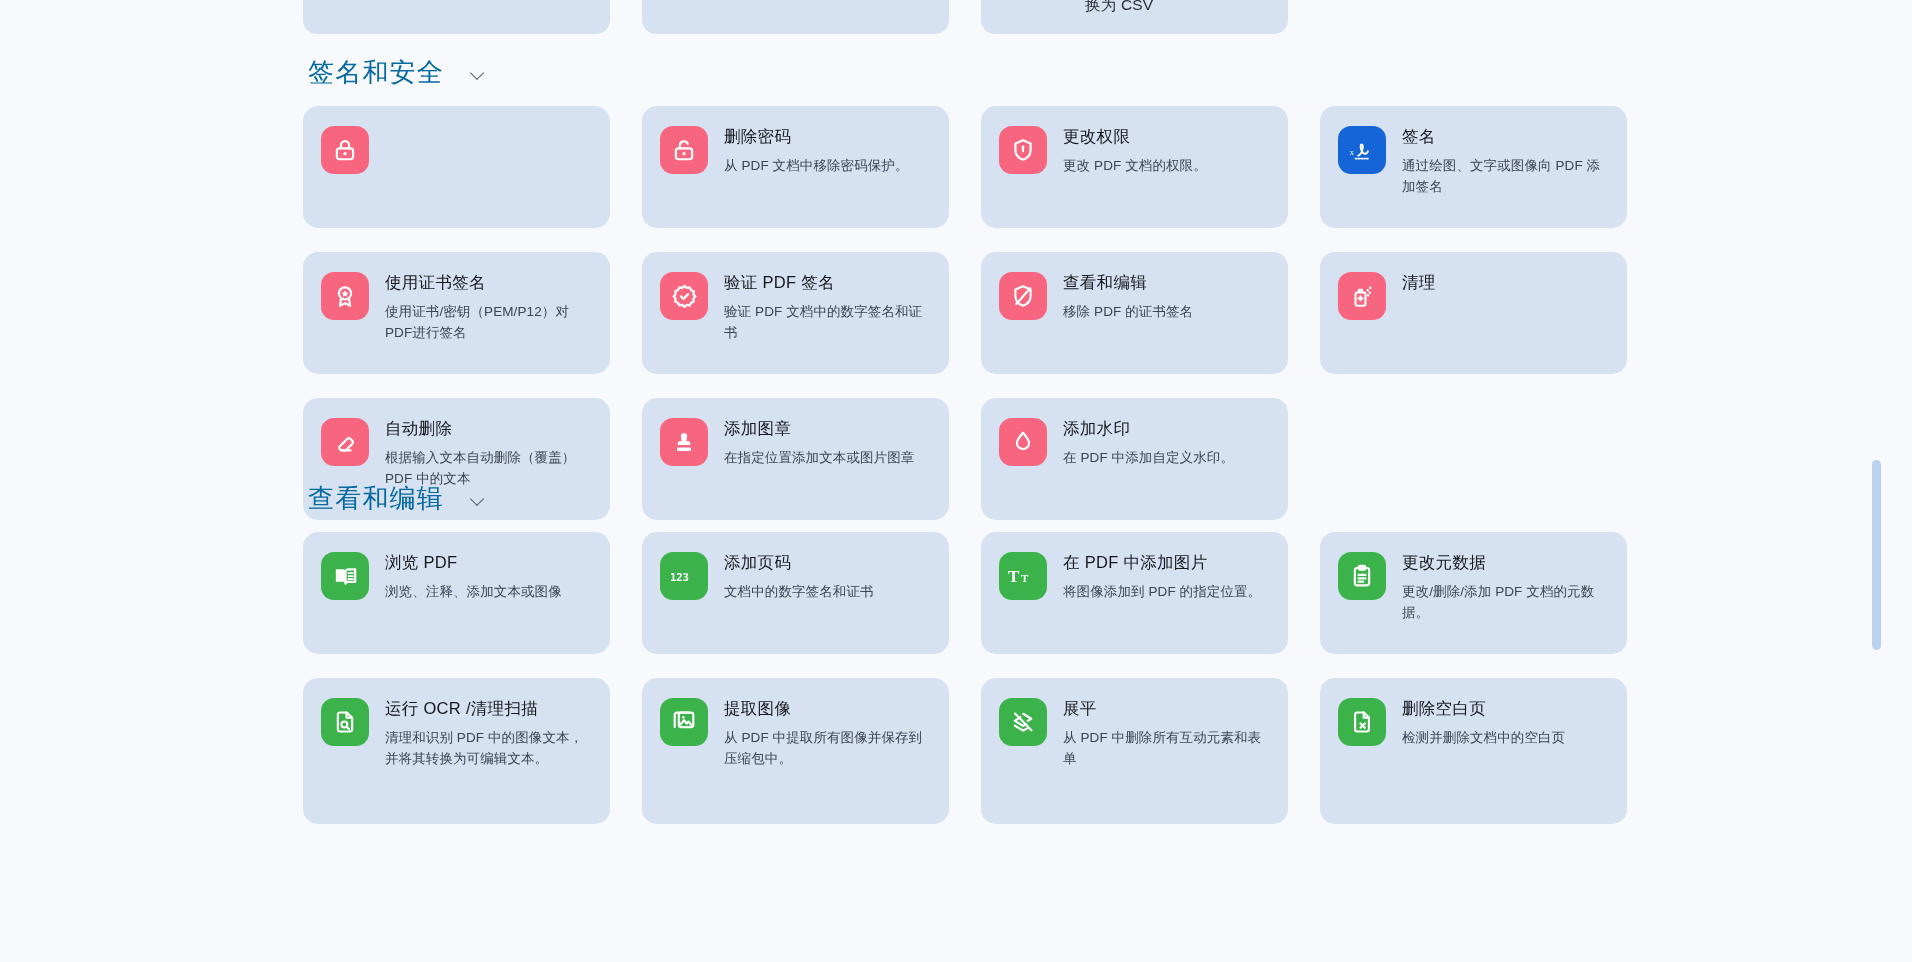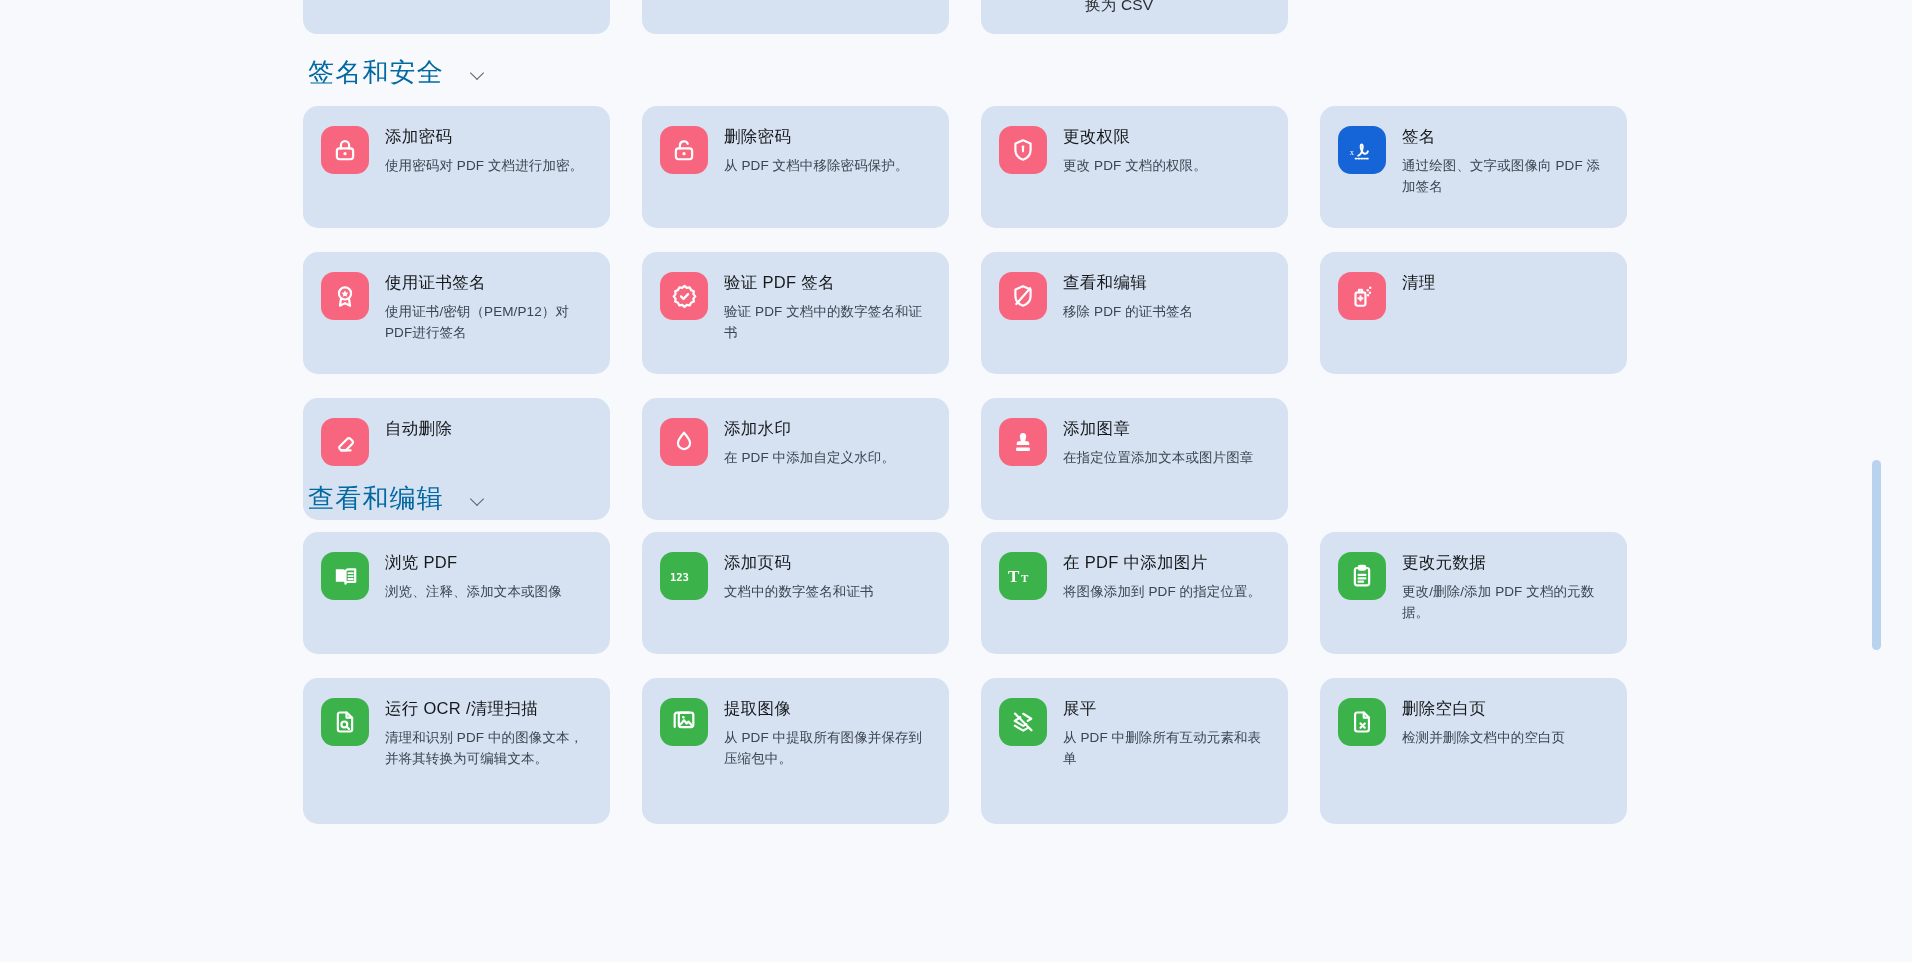--- a/index.html
+++ b/index.html
@@ -163,24 +163,20 @@
     </div>
     <div class="grid" id="grid-0">
         <div class="card h-md">
           <div class="ico pink">
             <svg width="26" height="26" viewBox="0 0 24 24">
               <rect x="4.5" y="10.5" width="15" height="10" rx="2.4" fill="none" stroke="#fff" stroke-width="2" stroke-linecap="round" stroke-linejoin="round"></rect>
               <path d="M8.2 10.5V7.6a3.8 3.8 0 0 1 7.6 0v2.9" fill="none" stroke="#fff" stroke-width="2" stroke-linecap="round" stroke-linejoin="round"></path>
               <circle cx="12" cy="15.4" r="1.5" fill="#fff"></circle>
             </svg>
           </div>
-          <div class="card-body">
-            <div class="card-title">添加密码</div>
-            <div class="card-desc">使用密码对 PDF 文档进行加密。</div>
-          </div>
         </div>
         <div class="card h-md">
           <div class="ico pink">
             <svg width="26" height="26" viewBox="0 0 24 24">
               <rect x="4.5" y="10.5" width="15" height="10" rx="2.4" fill="none" stroke="#fff" stroke-width="2" stroke-linecap="round" stroke-linejoin="round"></rect>
               <path d="M8.2 10.5V7.6a3.8 3.8 0 0 1 7.3-1.3" fill="none" stroke="#fff" stroke-width="2" stroke-linecap="round" stroke-linejoin="round"></path>
               <circle cx="12" cy="15.4" r="1.5" fill="#fff"></circle>
             </svg>
           </div>
           <div class="card-body">
@@ -266,43 +262,44 @@
         </div>
         <div class="card h-md">
           <div class="ico pink">
             <svg width="26" height="26" viewBox="0 0 24 24">
               <path d="M6.8 16.4 14 9.2a2.2 2.2 0 0 1 3.1 0l1.5 1.5a2.2 2.2 0 0 1 0 3.1l-6 6H8.6l-1.8-1.8a2.2 2.2 0 0 1 0-1.6Z" fill="none" stroke="#fff" stroke-width="2" stroke-linecap="round" stroke-linejoin="round"></path>
               <path d="M8.4 19.8h8.8" fill="none" stroke="#fff" stroke-width="2" stroke-linecap="round" stroke-linejoin="round"></path>
             </svg>
           </div>
           <div class="card-body">
             <div class="card-title">自动删除</div>
+            <div class="card-desc">根据输入文本自动删除（覆盖）PDF 中的文本</div>
+          </div>
+        </div>
+        <div class="card h-md">
+          <div class="ico pink">
+            <svg width="26" height="26" viewBox="0 0 24 24">
+              <path d="M12 3.6a3 3 0 0 0-2.9 3.7l.9 3.9H8.2a2 2 0 0 0-2 2v1.6h11.6v-1.6a2 2 0 0 0-2-2h-1.8l.9-3.9A3 3 0 0 0 12 3.6Z" fill="#fff"></path>
+              <rect x="5.6" y="17" width="12.8" height="3.4" rx="1" fill="#fff"></rect>
+            </svg>
+          </div>
+          <div class="card-body">
+            <div class="card-title">添加图章</div>
+            <div class="card-desc">在指定位置添加文本或图片图章</div>
           </div>
         </div>
         <div class="card h-md">
           <div class="ico pink">
             <svg width="26" height="26" viewBox="0 0 24 24">
               <path d="M12 3.4c3 3.6 5.6 6.4 5.6 9.5A5.6 5.6 0 0 1 12 18.5a5.6 5.6 0 0 1-5.6-5.6c0-3.1 2.6-5.9 5.6-9.5Z" fill="none" stroke="#fff" stroke-width="2" stroke-linecap="round" stroke-linejoin="round"></path>
             </svg>
           </div>
           <div class="card-body">
             <div class="card-title">添加水印</div>
             <div class="card-desc">在 PDF 中添加自定义水印。</div>
-          </div>
-        </div>
-        <div class="card h-md">
-          <div class="ico pink">
-            <svg width="26" height="26" viewBox="0 0 24 24">
-              <path d="M12 3.6a3 3 0 0 0-2.9 3.7l.9 3.9H8.2a2 2 0 0 0-2 2v1.6h11.6v-1.6a2 2 0 0 0-2-2h-1.8l.9-3.9A3 3 0 0 0 12 3.6Z" fill="#fff"></path>
-              <rect x="5.6" y="17" width="12.8" height="3.4" rx="1" fill="#fff"></rect>
-            </svg>
-          </div>
-          <div class="card-body">
-            <div class="card-title">添加图章</div>
-            <div class="card-desc">在指定位置添加文本或图片图章</div>
           </div>
         </div>
       </div>
   </div>
 
   <div class="section" style="top:476px;">
     <div class="section-head">
       <span class="section-title">查看和编辑</span>
       <span class="chev"></span>
     </div>

